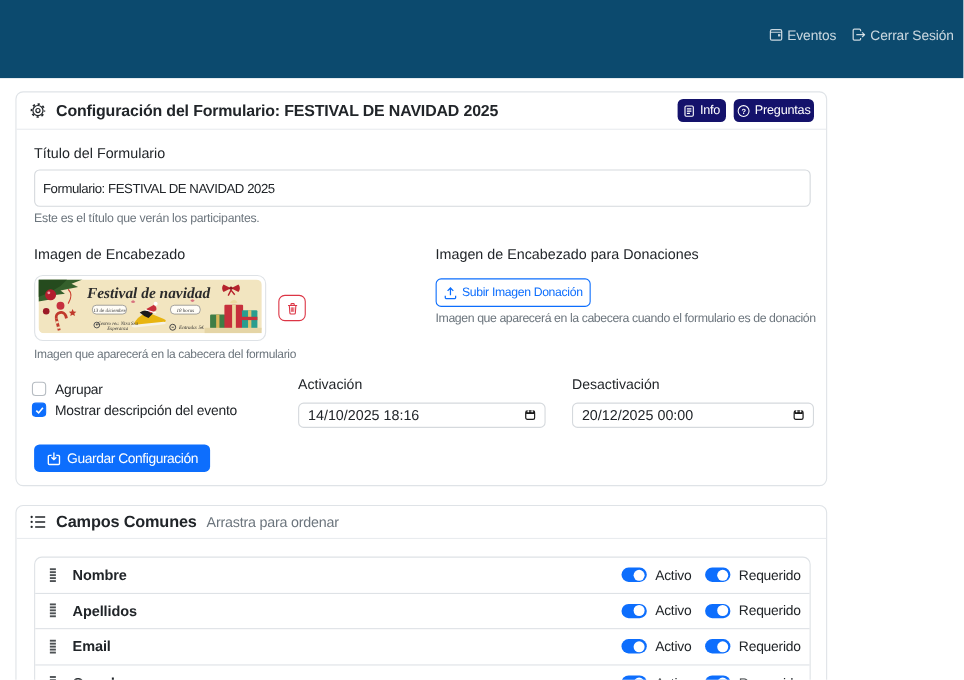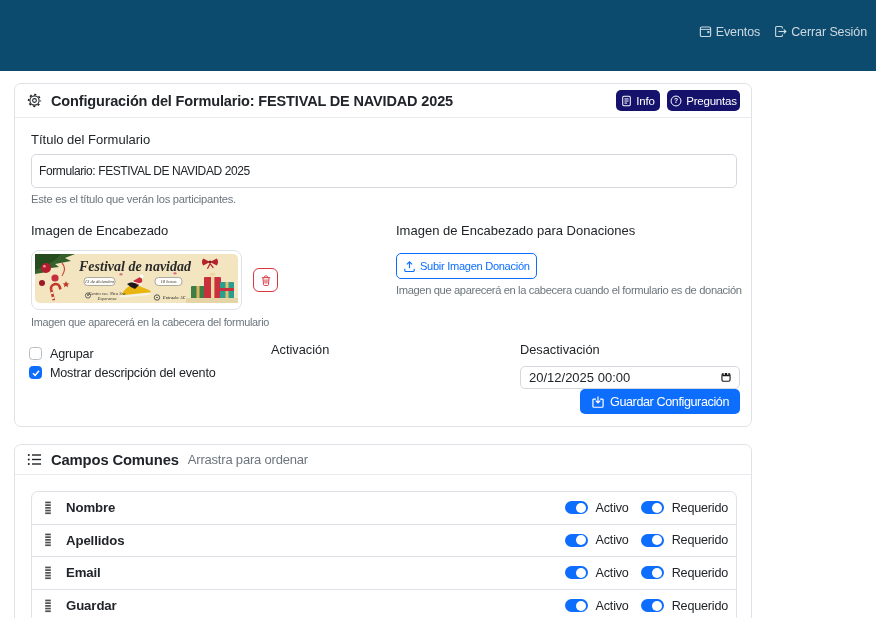--- a/index.html
+++ b/index.html
@@ -35,21 +35,21 @@
   .c31 { width:216px; }
   .c32 { width:225px; }
   .c33 { flex:1; }
   .chk { display:flex; margin-bottom:5px; }
   .box { width:13px; height:13px; border:1px solid #b6bcc2; border-radius:3.5px; background:#fff; margin-left:-2px; }
   .box.on { background:#0d6efd; border-color:#0d6efd; display:flex; align-items:center; justify-content:center; }
   .chk span { margin-left:8px; font-size:12.6px; letter-spacing:-.2px; }
   label.sm { display:block; font-size:12.8px; margin-bottom:9px; }
   .date { border:1px solid #d5d9dd; border-radius:5px; height:23px; display:flex; align-items:center; padding:0 8px; font-size:13px; }
   .date .cal { margin-left:auto; }
-  .saverow { display:flex; justify-content:flex-end; }
+  .saverow { display:flex; margin-top:15px; }
   .btn-save { background:#0d6efd; color:#fff; border:none; border-radius:5px; height:25px; display:flex; align-items:center; gap:5px; padding:0 11px; font-size:12.6px; letter-spacing:-.4px; font-family:inherit; }
   .card2 { margin-top:17px; }
   .card2 .card-header { height:30px; }
   .card2 .card-title { font-size:14.8px; }
   .drag-hint { color:#6c757d; font-size:13px; letter-spacing:-.2px; margin-left:9px; }
   .card2 .card-body { padding:16px 14px 16px 16px; }
   .lg { border:1px solid #dee2e6; border-radius:7px; }
   .lgi { height:32.5px; display:flex; align-items:center; padding:0 8px 0 13px; border-bottom:1px solid #dee2e6; }
   .lgi:last-child { border-bottom:none; }
   .lgi b { margin-left:15px; font-size:13.2px; letter-spacing:-.1px; }
@@ -211,20 +211,29 @@
             <div class="box on">
               <svg width="10" height="10" viewBox="0 0 16 16" fill="none" stroke="#fff" stroke-width="2.4">
                   <path d="M3.2 8.5 L6.6 11.8 L12.8 4.4"></path>
                 </svg>
             </div>
               <span>Mostrar descripción del evento</span>
           </div>
         </div>
         <div class="c32">
           <label class="sm">Activación</label>
+          <div class="date">14/10/2025 18:16
+            <span class="cal">
+              <svg width="10" height="10" viewBox="0 0 16 16">
+                <rect x="1.5" y="2.6" width="13" height="12.2" rx="2.4" fill="none" stroke="#1a1a1a" stroke-width="1.8"></rect>
+                <path d="M2 3.2 h12 v3.6 h-12 z" fill="#1a1a1a"></path>
+                <path d="M5.2 1.4 v3 M10.8 1.4 v3" stroke="#fff" stroke-width="1.9"></path>
+              </svg>
+            </span>
+          </div>
         </div>
         <div class="c33">
           <label class="sm">Desactivación</label>
           <div class="date">20/12/2025 00:00
             <span class="cal">
               <svg width="10" height="10" viewBox="0 0 16 16">
                 <rect x="1.5" y="2.6" width="13" height="12.2" rx="2.4" fill="none" stroke="#1a1a1a" stroke-width="1.8"></rect>
                 <path d="M2 3.2 h12 v3.6 h-12 z" fill="#1a1a1a"></path>
                 <path d="M5.2 1.4 v3 M10.8 1.4 v3" stroke="#fff" stroke-width="1.9"></path>
               </svg>

